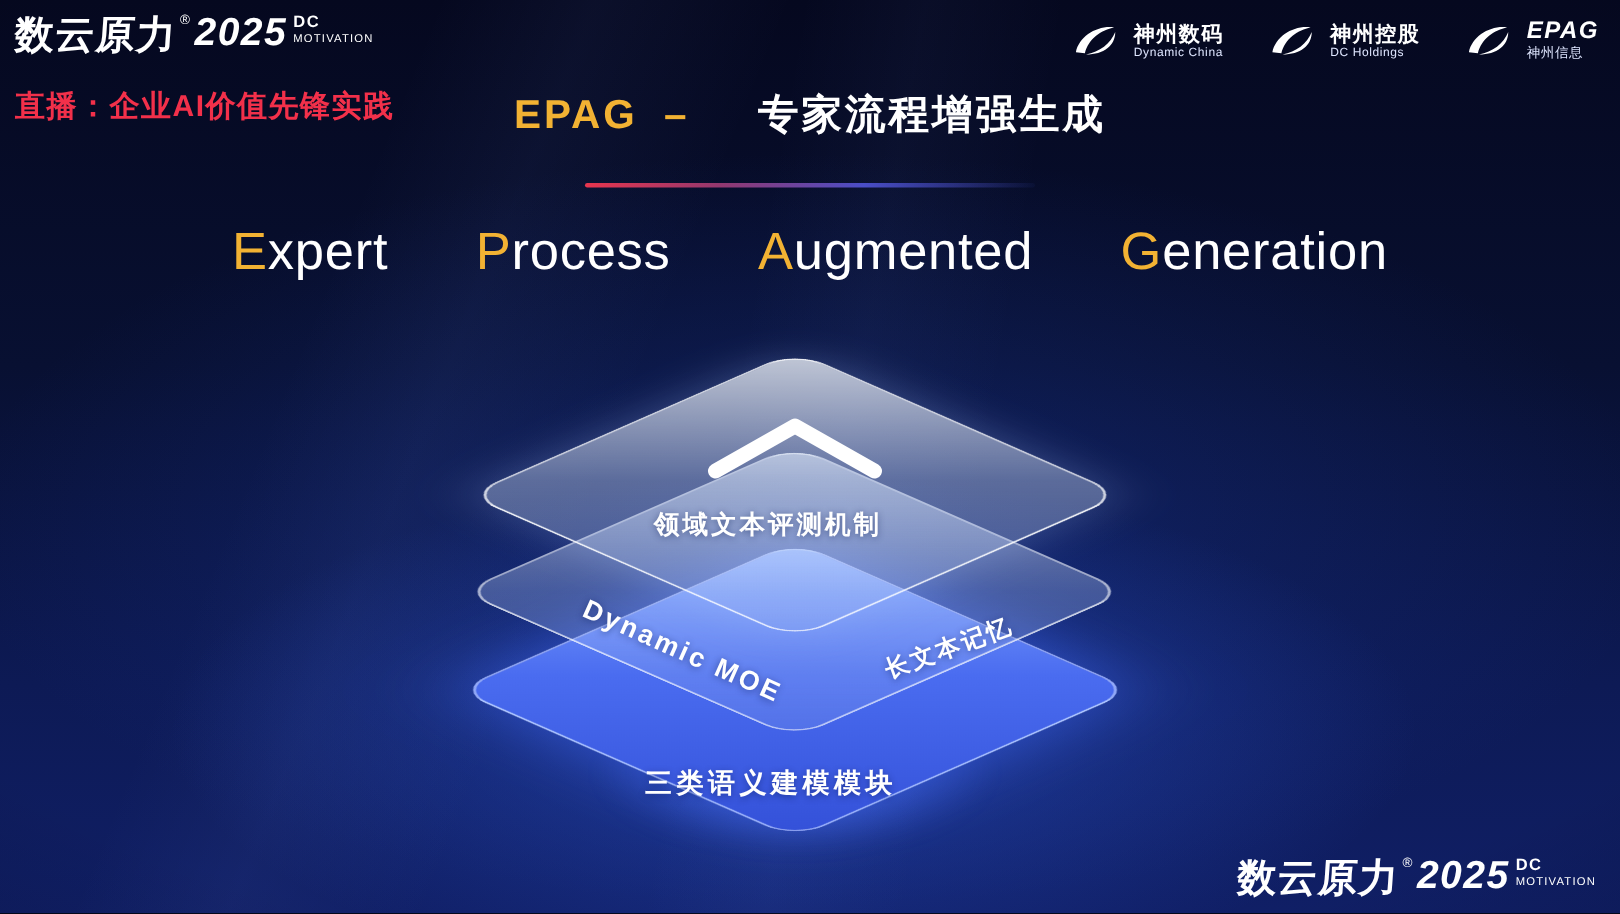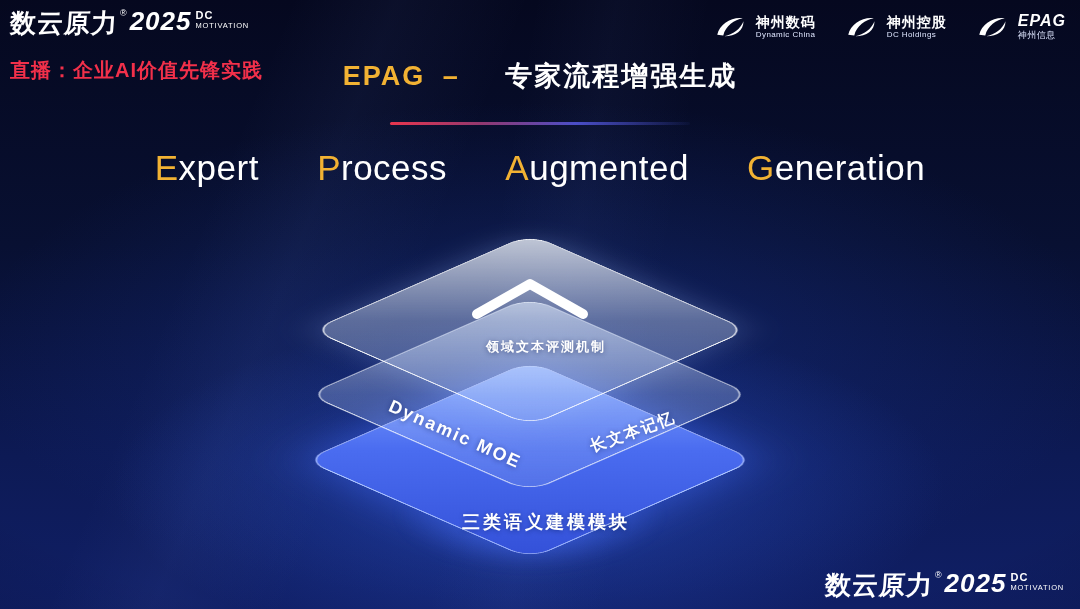--- a/index.html
+++ b/index.html
@@ -71,24 +71,24 @@
     background:linear-gradient(135deg, #86aaff 0%, #4a6cf0 45%, #3350d8 100%);
     border:2px solid rgba(205,220,255,0.55);
     box-shadow:0 0 70px rgba(70,110,255,0.55); }
   .stack-glow { position:absolute; left:340px; top:440px; width:380px; height:150px; z-index:1;
     background:radial-gradient(ellipse 50% 50% at 50% 50%, rgba(76,115,255,0.55), rgba(76,115,255,0) 70%);
     filter:blur(6px); }
 
   .chevron-wrap { position:absolute; left:462px; top:268px; z-index:7; }
 
   .layer-label { position:absolute; color:#fff; font-weight:bold; z-index:8; text-shadow:0 1px 5px rgba(5,20,70,0.45); }
-  .lbl-top { left:406px; top:338px; width:200px; text-align:right; font-size:13px; letter-spacing:2px; }
+  .lbl-top { left:436px; top:338px; width:200px; text-align:left; font-size:17px; letter-spacing:2px; }
   .lbl-mid-left { left:360px; top:424px; width:190px; text-align:center; font-size:18px; font-weight:600; letter-spacing:2px; transform:rotate(24deg); }
   .lbl-mid-right { left:558px; top:422px; width:150px; text-align:center; font-size:16px; letter-spacing:2px; transform:rotate(-20deg); }
-  .lbl-bottom { left:430px; top:510px; width:200px; text-align:right; font-size:18px; letter-spacing:3px; }
+  .lbl-bottom { left:430px; top:510px; width:200px; text-align:left; font-size:18px; letter-spacing:3px; }
 </style>
 </head>
 <body>
 
 <div class="slide">
 
   <div class="brand brand-top-left">
     <span class="brand-cn">数云原力</span>
     <span class="brand-reg">®</span>
     <span class="brand-year">2025</span>

